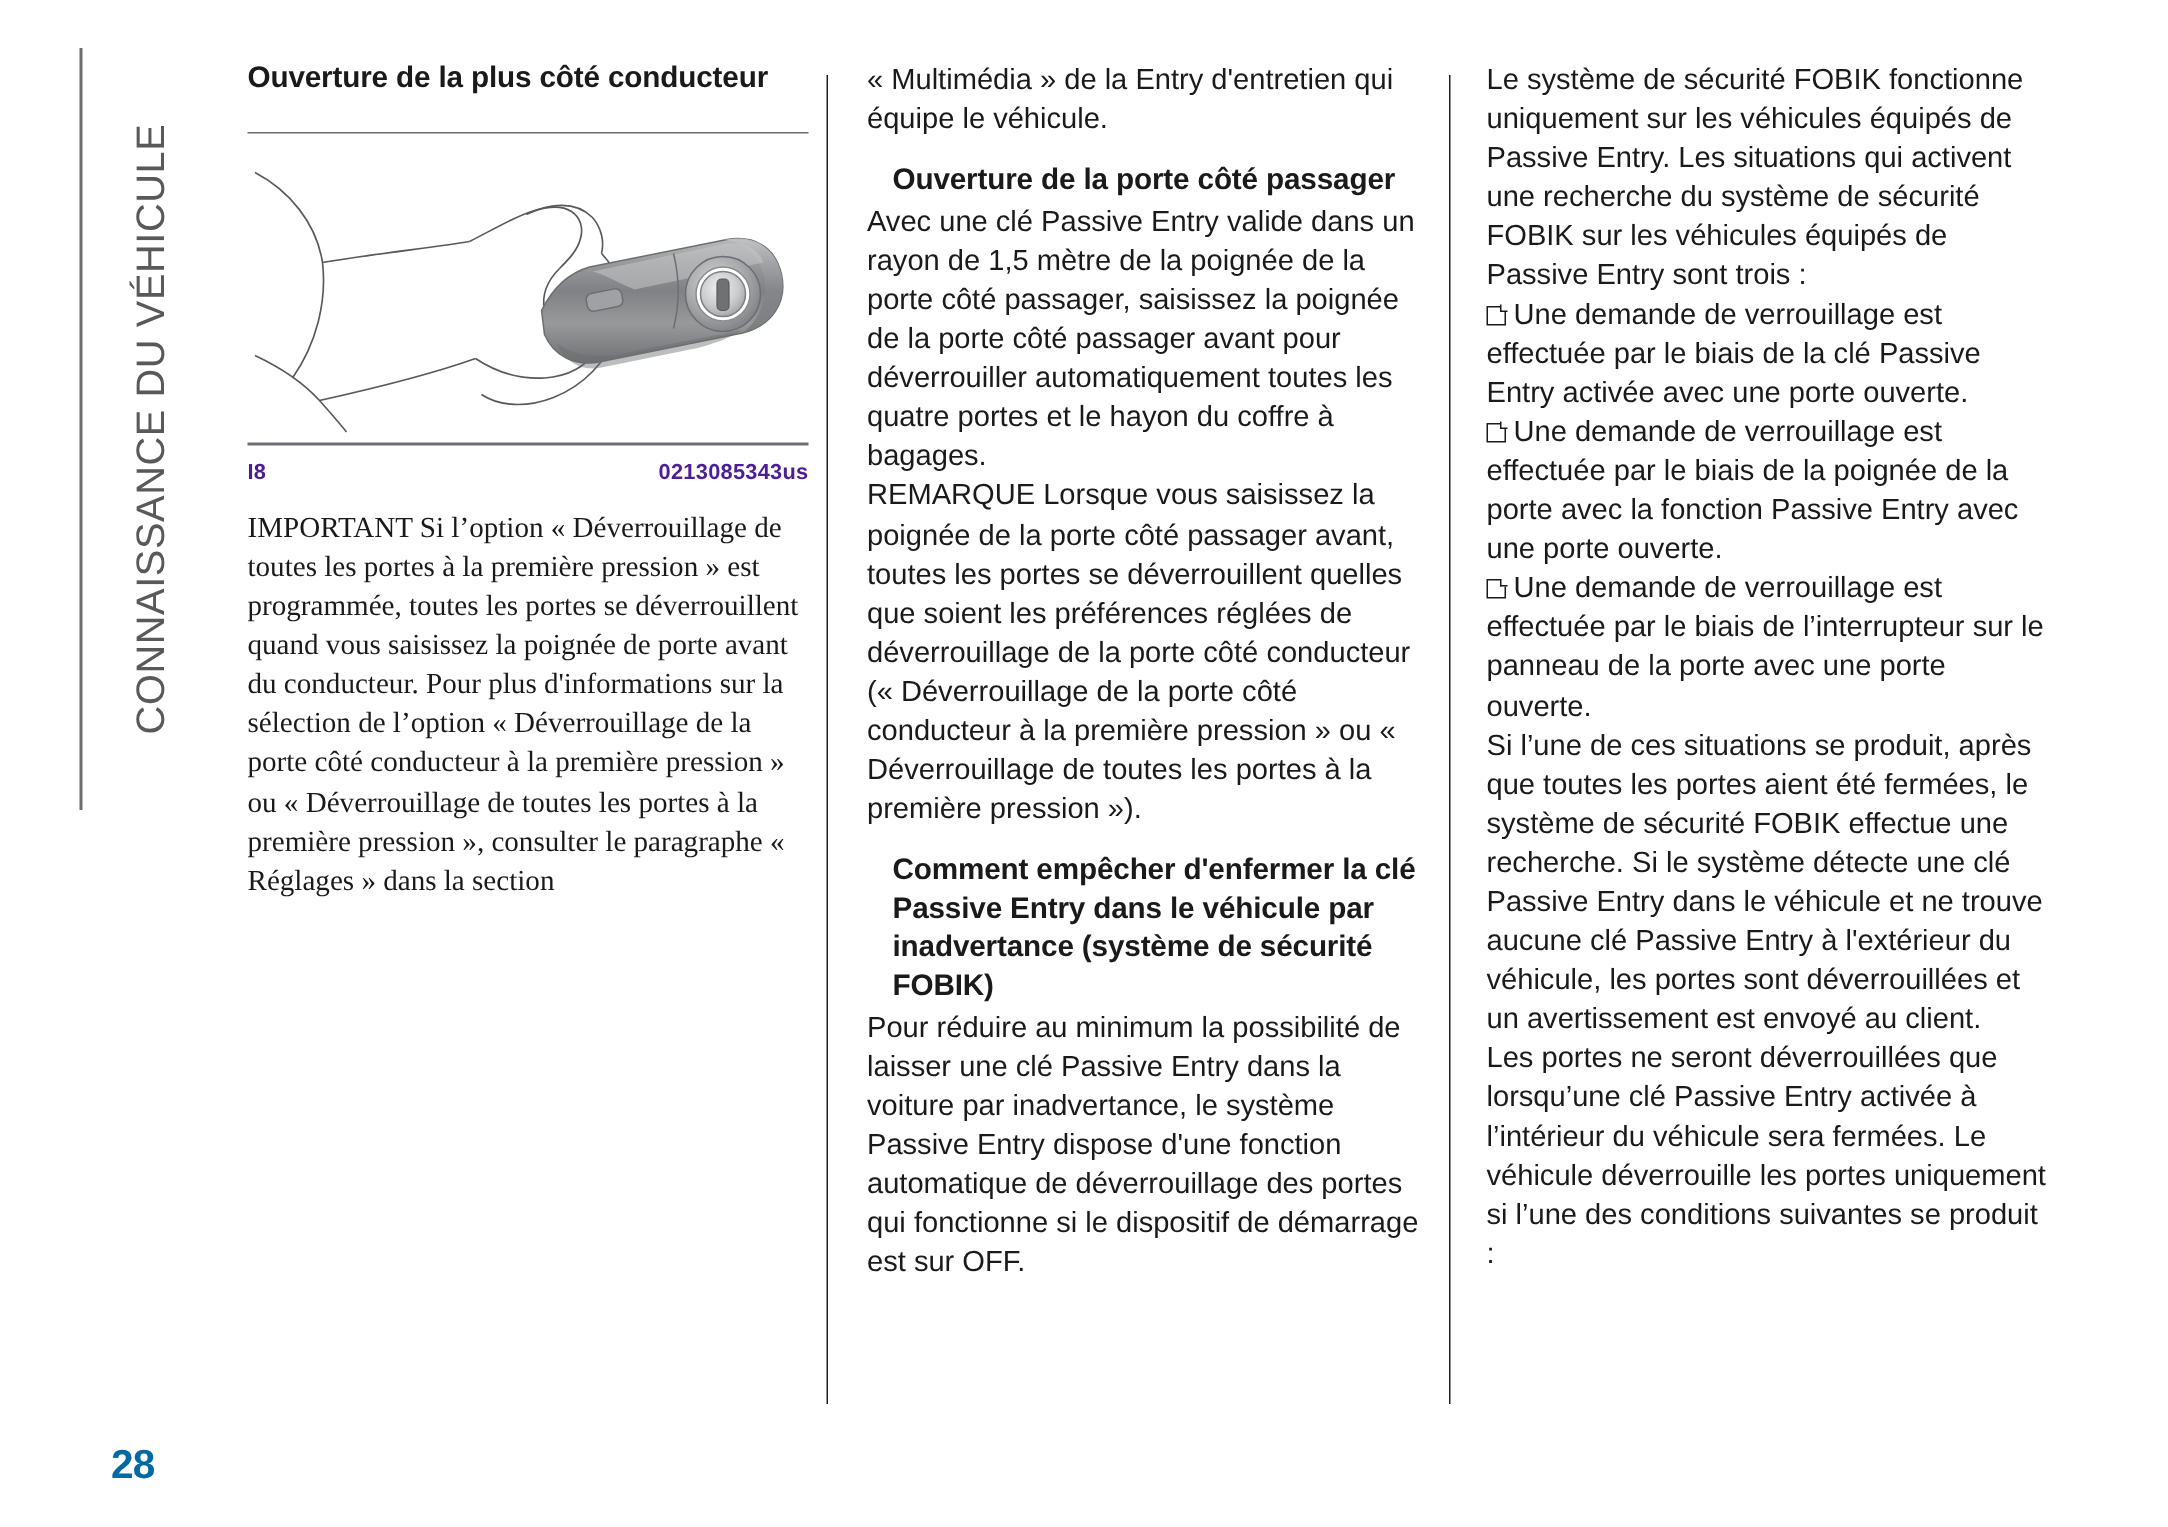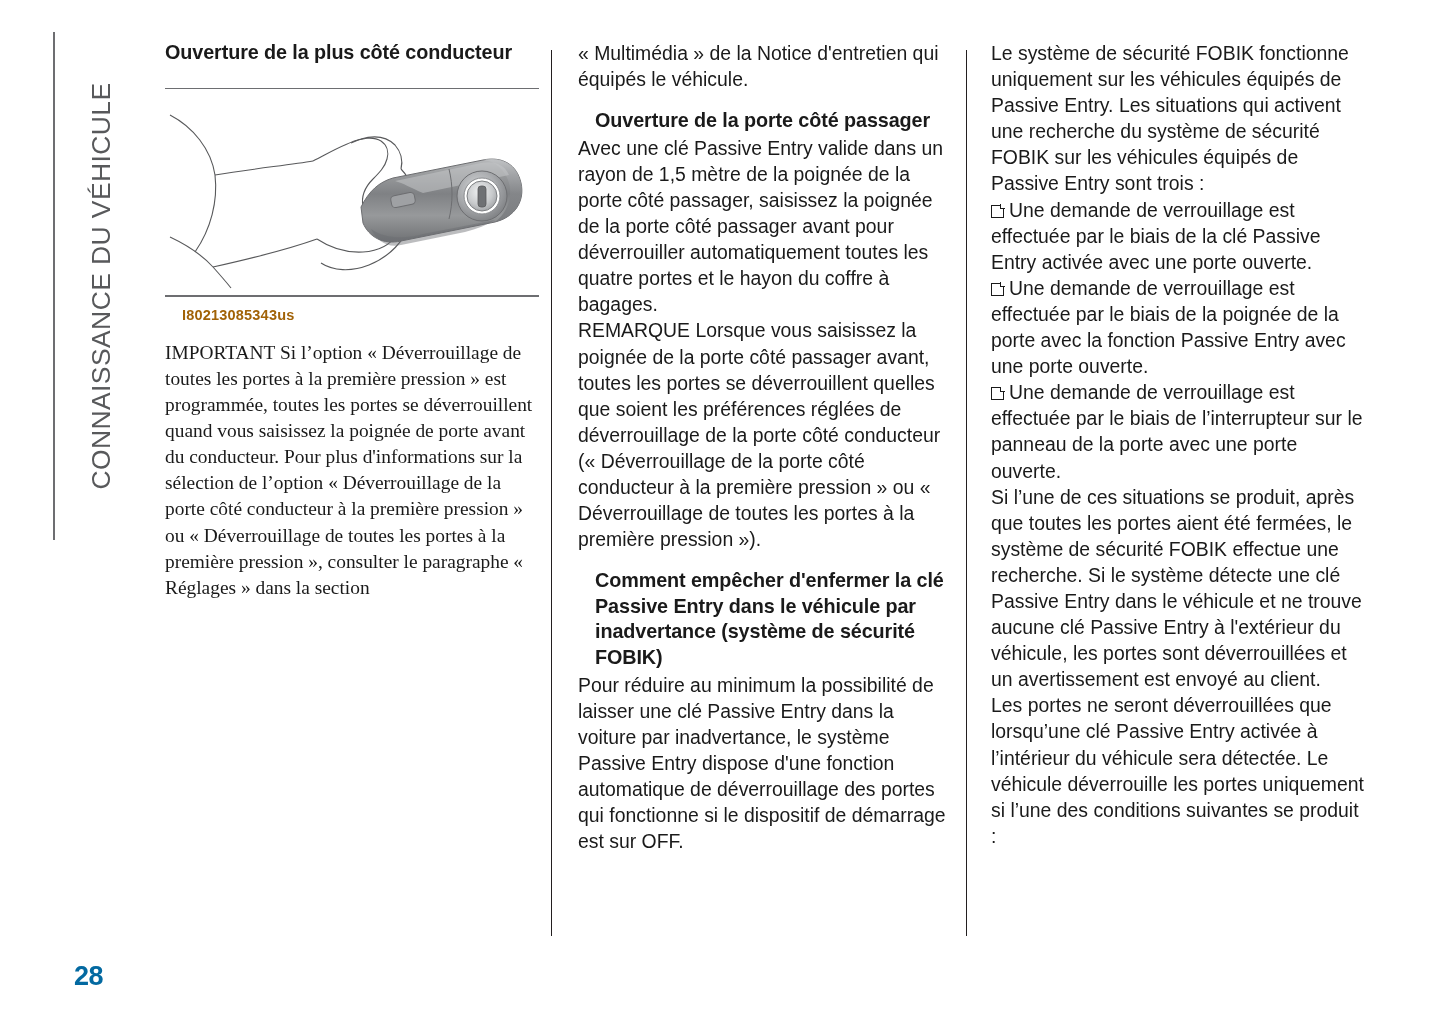--- a/index.html
+++ b/index.html
@@ -102,28 +102,27 @@
     background: #6d6e71;
   }
   .fig-rule.bottom { margin-top: 0px; }
   .fig-art {
     width: 374px;
     height: 206px;
     display: block;
   }
   .fig-caption {
     display: flex;
-    justify-content: flex-start;
+    justify-content: space-between;
     align-items: baseline;
     font-size: 14.5px;
     font-weight: bold;
-    color: #a16207;
+    color: #4c1d95;
     padding-top: 5px;
     letter-spacing: 0.2px;
-    margin-left: 17px;
   }
 
   
   .bullet-item {
     position: relative;
     padding-left: 0px;
     margin: 0;
   }
   .bullet-glyph {
     display: inline-block;
@@ -258,21 +257,21 @@
         <span>I8</span>
         <span>0213085343us</span>
       </div>
     </div>
 
     <p class="para gap">IMPORTANT Si l’option « Déverrouillage de toutes les portes à la première pression » est programmée, toutes les portes se déverrouillent quand vous saisissez la poignée de porte avant du conducteur. Pour plus d'informations sur la sélection de l’option « Déverrouillage de la porte côté conducteur à la première pression » ou « Déverrouillage de toutes les portes à la première pression », consulter le paragraphe « Réglages » dans la section</p>
   </div>
 
   <div class="col col-2">
 
-    <p class="para">« Multimédia » de la Notice d'entretien qui équipés le véhicule.</p>
+    <p class="para">« Multimédia » de la Entry d'entretien qui équipe le véhicule.</p>
 
     <h2 class="head spaced">Ouverture de la porte côté passager</h2>
 
     <p class="para">Avec une clé Passive Entry valide dans un rayon de 1,5 mètre de la poignée de la porte côté passager, saisissez la poignée de la porte côté passager avant pour déverrouiller automatiquement toutes les quatre portes et le hayon du coffre à bagages.</p>
 
     <p class="para">REMARQUE Lorsque vous saisissez la poignée de la porte côté passager avant, toutes les portes se déverrouillent quelles que soient les préférences réglées de déverrouillage de la porte côté conducteur (« Déverrouillage de la porte côté conducteur à la première pression » ou « Déverrouillage de toutes les portes à la première pression »).</p>
 
     <h2 class="head spaced">Comment empêcher d'enfermer la clé Passive Entry dans le véhicule par inadvertance (système de sécurité FOBIK)</h2>
 
     <p class="para">Pour réduire au minimum la possibilité de laisser une clé Passive Entry dans la voiture par inadvertance, le système Passive Entry dispose d'une fonction automatique de déverrouillage des portes qui fonctionne si le dispositif de démarrage est sur OFF.</p>
@@ -284,18 +283,18 @@
 
     <p class="para bullet-item"><span class="bullet-glyph"></span><span>Une demande de verrouillage est effectuée par le biais de la clé Passive Entry activée avec une porte ouverte.</span></p>
 
     <p class="para bullet-item"><span class="bullet-glyph"></span><span>Une demande de verrouillage est effectuée par le biais de la poignée de la porte avec la fonction Passive Entry avec une porte ouverte.</span></p>
 
     <p class="para bullet-item"><span class="bullet-glyph"></span><span>Une demande de verrouillage est effectuée par le biais de l’interrupteur sur le panneau de la porte avec une porte ouverte.</span></p>
 
     <p class="para">Si l’une de ces situations se produit, après que toutes les portes aient été fermées, le système de sécurité FOBIK effectue une recherche. Si le système détecte une clé Passive Entry dans le véhicule et ne trouve aucune clé Passive Entry à l'extérieur du véhicule, les portes sont déverrouillées et un avertissement est envoyé au client.</p>
 
 
-    <p class="para">Les portes ne seront déverrouillées que lorsqu’une clé Passive Entry activée à l’intérieur du véhicule sera détectée. Le véhicule déverrouille les portes uniquement si l’une des conditions suivantes se produit :</p>
+    <p class="para">Les portes ne seront déverrouillées que lorsqu’une clé Passive Entry activée à l’intérieur du véhicule sera fermées. Le véhicule déverrouille les portes uniquement si l’une des conditions suivantes se produit :</p>
   </div>
 
   <div class="page-number">28</div>
 
 </div>
 
 </body></html>

